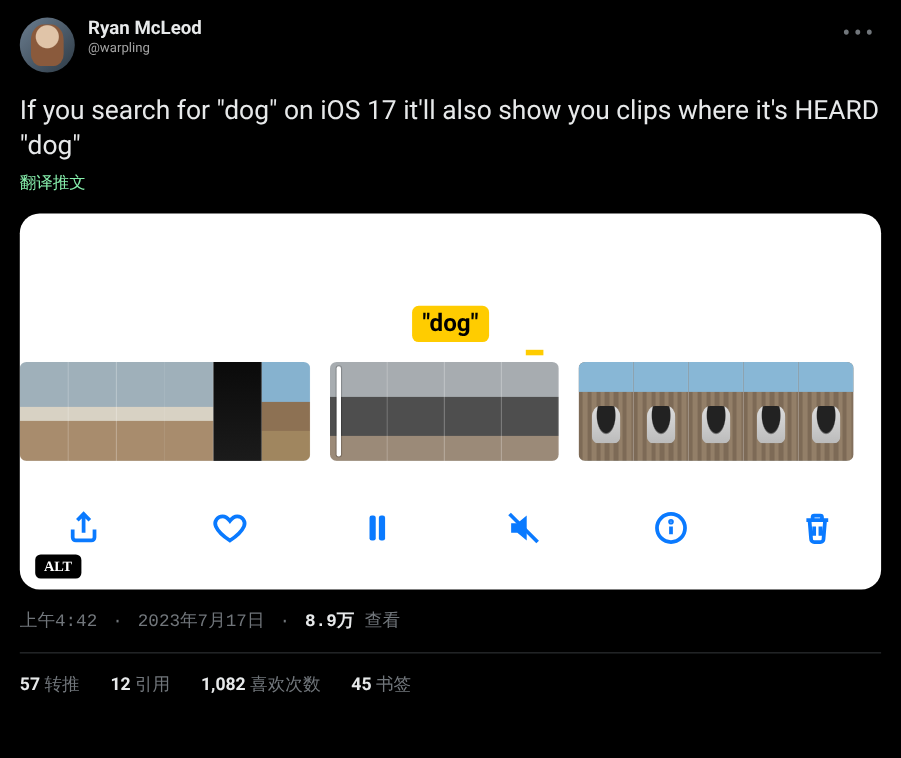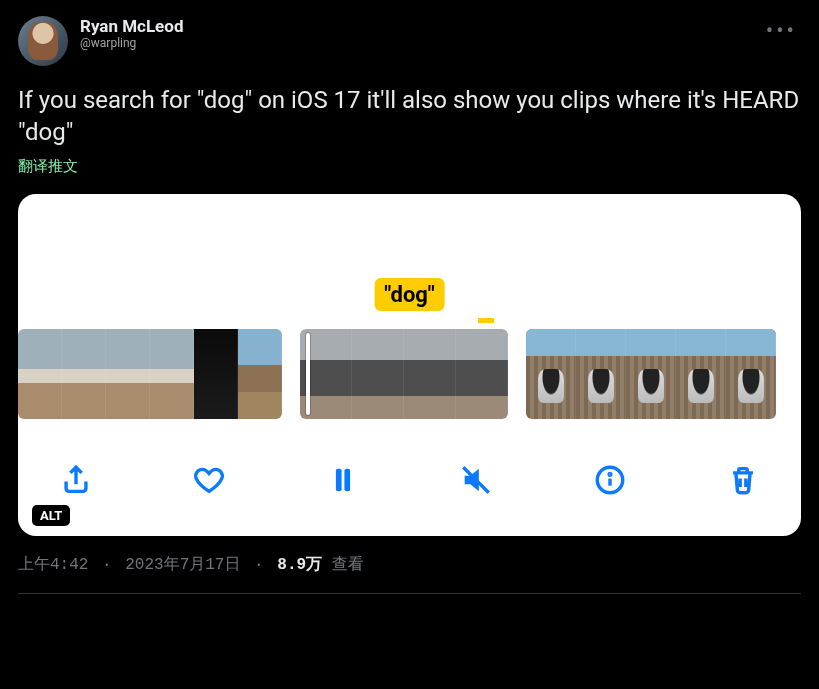--- a/index.html
+++ b/index.html
@@ -179,20 +179,21 @@
     position: absolute;
     left: 14px;
     bottom: 10px;
     background: #000;
     color: #fff;
     font-size: 13px;
     font-weight: 700;
     padding: 3px 8px;
     border-radius: 5px;
     cursor: pointer;
+    font-family: Liberation Serif, serif;
   }
   .meta {
     margin-top: 18px;
     color: #71767b;
     font-size: 16px;
     font-family: Liberation Mono, monospace;
   }
   .meta .sep { margin: 0 4px; }
   .meta .views-num { color: #e7e9ea; font-weight: 700; }
   .divider {
@@ -306,14 +307,28 @@
     <span>上午4:42</span>
     <span class="sep">·</span>
     <span>2023年7月17日</span>
     <span class="sep">·</span>
     <span class="views-num">8.9万</span>
     <span>查看</span>
   </div>
 
   <hr class="divider">
 
+  <div class="stats">
+    <div class="stat">
+      <span class="num">57</span><span>转推</span>
+    </div>
+    <div class="stat">
+      <span class="num">12</span><span>引用</span>
+    </div>
+    <div class="stat">
+      <span class="num">1,082</span><span>喜欢次数</span>
+    </div>
+    <div class="stat">
+      <span class="num">45</span><span>书签</span>
+    </div>
+  </div>
 
 </div>
 
 </body></html>

